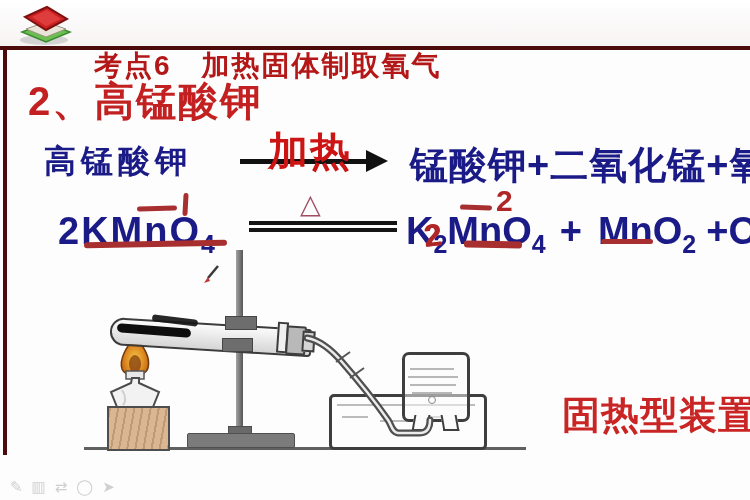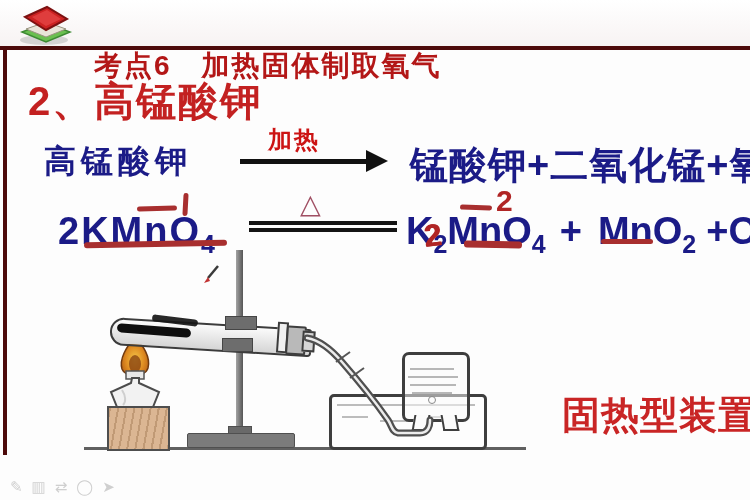--- a/index.html
+++ b/index.html
@@ -12,21 +12,21 @@
   .header-bar{left:0;top:0;width:750px;height:46px;background:linear-gradient(#ffffff,#f7f3f3);}
   .header-title{left:94px;top:7px;font-size:28px;font-weight:bold;color:#b31717;letter-spacing:2px;white-space:nowrap;margin-top:40px;}
   .header-rule{left:0;top:46px;width:750px;height:4px;background:#4d0a0a;}
   .left-rule{left:3px;top:50px;width:4px;height:405px;background:#4d0a0a;}
   
   .section-title{left:28px;top:74px;font-size:40px;font-weight:bold;color:#c32121;letter-spacing:2px;white-space:nowrap;}
   
   .weq-reactant{left:44px;top:140px;font-size:32px;font-weight:bold;color:#1b1b87;letter-spacing:5px;white-space:nowrap;}
   .weq-arrow-line{left:240px;top:159px;width:128px;height:5px;background:#111;}
   .weq-arrow-head{left:366px;top:150px;width:0;height:0;border-left:22px solid #111;border-top:11px solid transparent;border-bottom:11px solid transparent;}
-  .weq-cond{left:268px;top:124px;font-size:24px;font-weight:bold;color:#cc1414;letter-spacing:2px;}
+  .weq-cond{left:268px;top:124px;font-size:40px;font-weight:bold;color:#cc1414;letter-spacing:2px;}
   .weq-products{left:410px;top:140px;font-size:38px;font-weight:bold;color:#1b1b87;letter-spacing:1px;white-space:nowrap;}
   
   .ceq{font-size:38px;font-weight:bold;color:#1b1b87;white-space:nowrap;line-height:1;}
   .ceq .sub{font-size:25px;vertical-align:-9px;}
   .ceq-lhs{left:58px;top:212px;letter-spacing:2px;}
   .ceq-rhs{left:406px;top:212px;}
   .ceq-rhs .gap1{margin-left:14px;}
   .ceq-rhs .gap2{margin-left:16px;}
   .ceq-rhs .gap3{margin-left:10px;}
   .eq-line1{left:249px;top:221px;width:148px;height:4px;background:#141414;}

